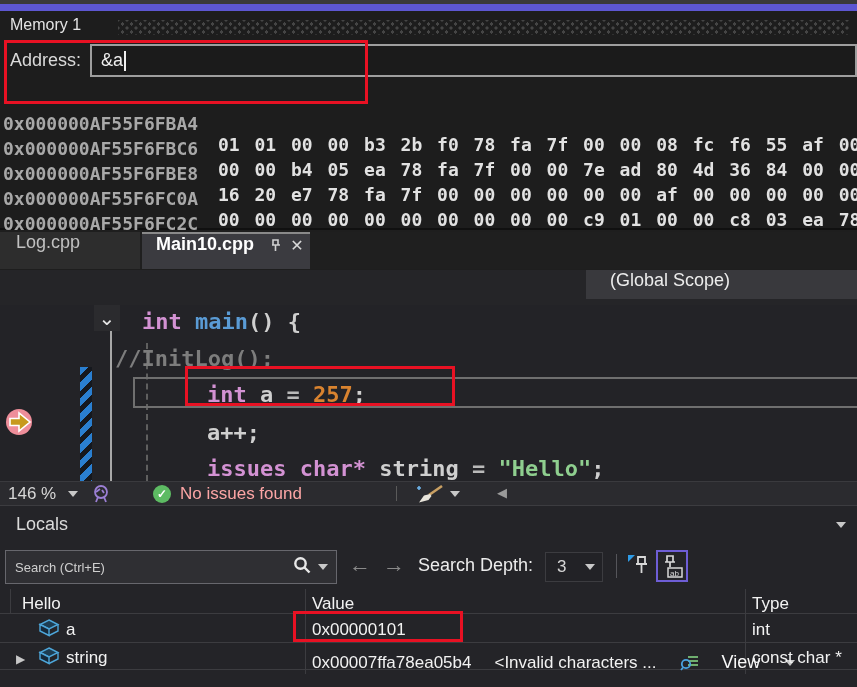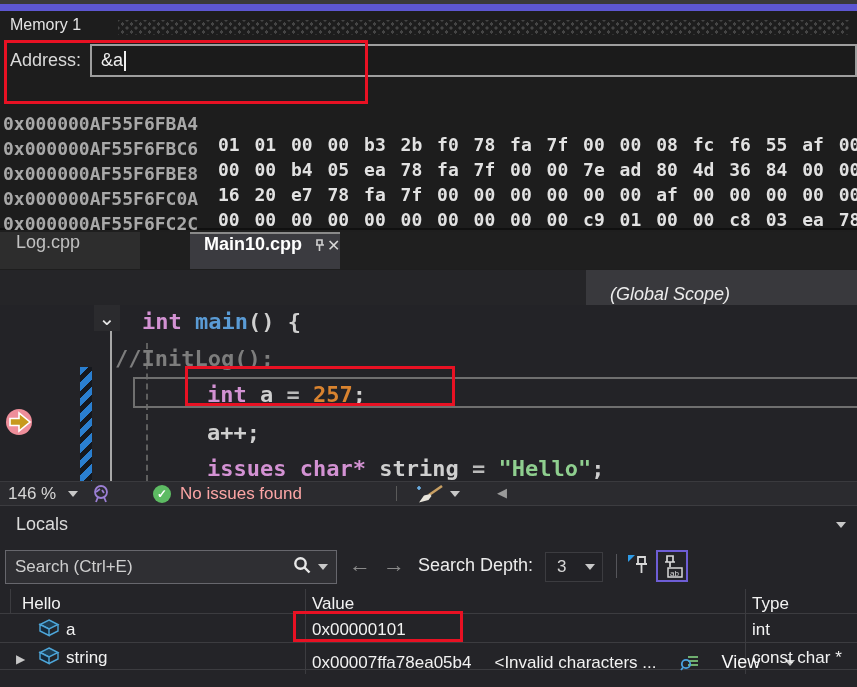--- a/index.html
+++ b/index.html
@@ -33,33 +33,33 @@
     font-family:"DejaVu Sans Mono", monospace; font-weight:bold; font-size:18px; }
   .hex-row  { position:absolute; left:0; width:900px; height:25px; white-space:pre; }
   .hex-addr { position:absolute; left:3px; color:#a8a8a8; }
   .hex-bytes{ position:absolute; left:218px; color:#e2e2e2; word-spacing:4px; }
 
   
   .tabbar { left:0; top:232px; width:857px; height:37px; background:#1f1f1f; }
   .tab { position:absolute; top:0; height:37px; display:flex; align-items:flex-start; }
   .tab-inactive { left:0; width:140px; background:#2d2d2d; padding-left:16px;
     font-size:18px; color:#c0c0c0; }
-  .tab-active { left:142px; width:150px; background:#3b3b40; border-top:2px solid #8a8a8a;
-    padding-left:14px; font-size:18px; font-weight:bold; color:#ffffff;margin-left:48px; }
+  .tab-active { left:142px; width:168px; background:#3b3b40; border-top:2px solid #8a8a8a;
+    padding-left:14px; font-size:18px; font-weight:bold; color:#ffffff; }
   .tab-active .tab-label { margin-right:10px; }
   .tab-icon-btn { width:22px; height:22px; display:flex; align-items:center; justify-content:center;
     color:#d4d4d4; font-weight:normal; }
   .close-glyph { font-size:16px; color:#d8d8d8; }
 
   
   .navbar { left:0; top:270px; width:857px; height:35px; background:#252528; }
   .nav-left { position:absolute; left:0; top:0; width:581px; height:35px; background:#2d2d31;
     display:flex; align-items:center; }
-  .nav-right { position:absolute; left:586px; top:0; width:271px; height:35px; background:#39393d;
-    display:flex; align-items:flex-end;font-style:italic; }
+  .nav-right { position:absolute; left:586px; top:0; width:271px; height:29px; background:#39393d;
+    display:flex; align-items:flex-start; }
   .nav-text { font-size:18px; color:#ececec; }
   .cpp-icon { width:22px; height:22px; margin:0 9px 0 8px; border:1px solid #8a8a8a;
     background:#26262a; position:relative; }
   .cpp-icon svg { position:absolute; left:0; top:0; }
   .caret-down { width:0; height:0; border-left:5px solid transparent; border-right:5px solid transparent;
     border-top:6px solid #c8c8c8; }
   .nav-caret { position:absolute; right:12px; top:15px; }
   .scope-text { margin-left:24px; }
 
   
@@ -97,21 +97,21 @@
   .broom-caret { position:absolute; left:450px; top:9px; }
   .scroll-left { position:absolute; left:497px; top:3px; font-size:13px; color:#9a9a9a; }
 
   
   .locals { left:0; top:505px; width:857px; height:182px; background:#242428; border-top:1px solid #3c3c40; }
   .locals-title { position:absolute; left:16px; top:8px; font-size:18px; color:#dadada; }
   .win-chevron { position:absolute; left:836px; top:16px; }
   .search-box { position:absolute; left:5px; top:44px; width:332px; height:34px;
     background:#2f2f33; border:1px solid #67676d; display:flex; align-items:center; }
   .search-input { flex:1; background:transparent; border:none; outline:none; color:#cfcfcf;
-    font-size:17px; padding-left:9px; font-family:"Liberation Sans", sans-serif; }
+    font-size:13px; padding-left:9px; font-family:"Liberation Sans", sans-serif; }
   .search-input::placeholder { color:#cfcfcf; opacity:1; }
   .search-mag { margin-right:6px; }
   .search-caret { margin-right:8px; }
   .hist-arrow { position:absolute; top:46px; font-size:22px; color:#8a8a8a; }
   .depth-label { position:absolute; left:418px; top:49px; font-size:18px; color:#ececec; }
   .depth-select { position:absolute; left:545px; top:46px; width:58px; height:30px; background:#222226;
     border:1px solid #3c3c40; display:flex; align-items:center; }
   .depth-value { font-size:17px; color:#d6d6d6; padding-left:11px; flex:1; }
   .depth-caret { margin-right:7px; }
   .toolbar-sep { position:absolute; left:616px; top:48px; width:1px; height:24px; background:#55555a; }

